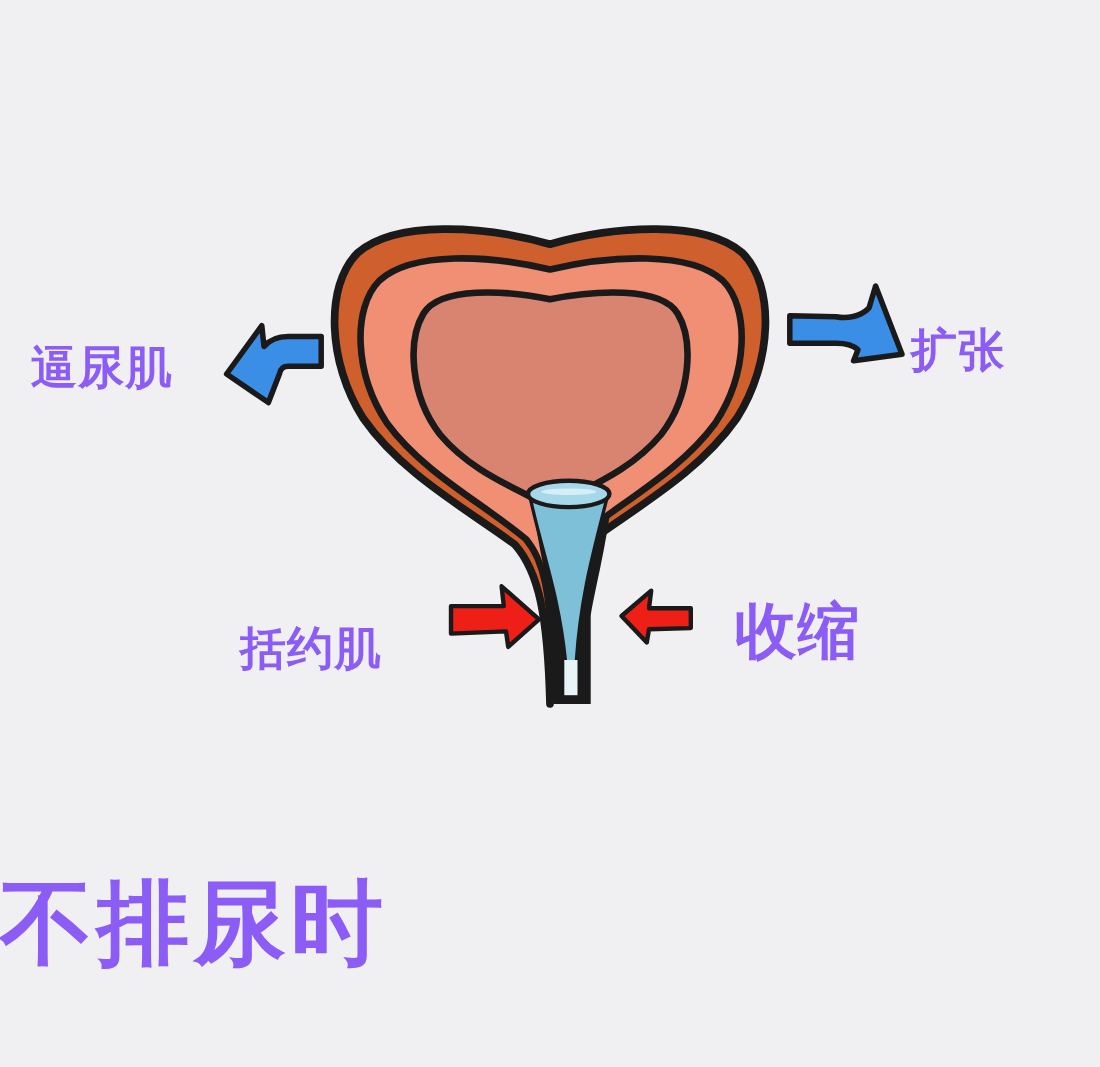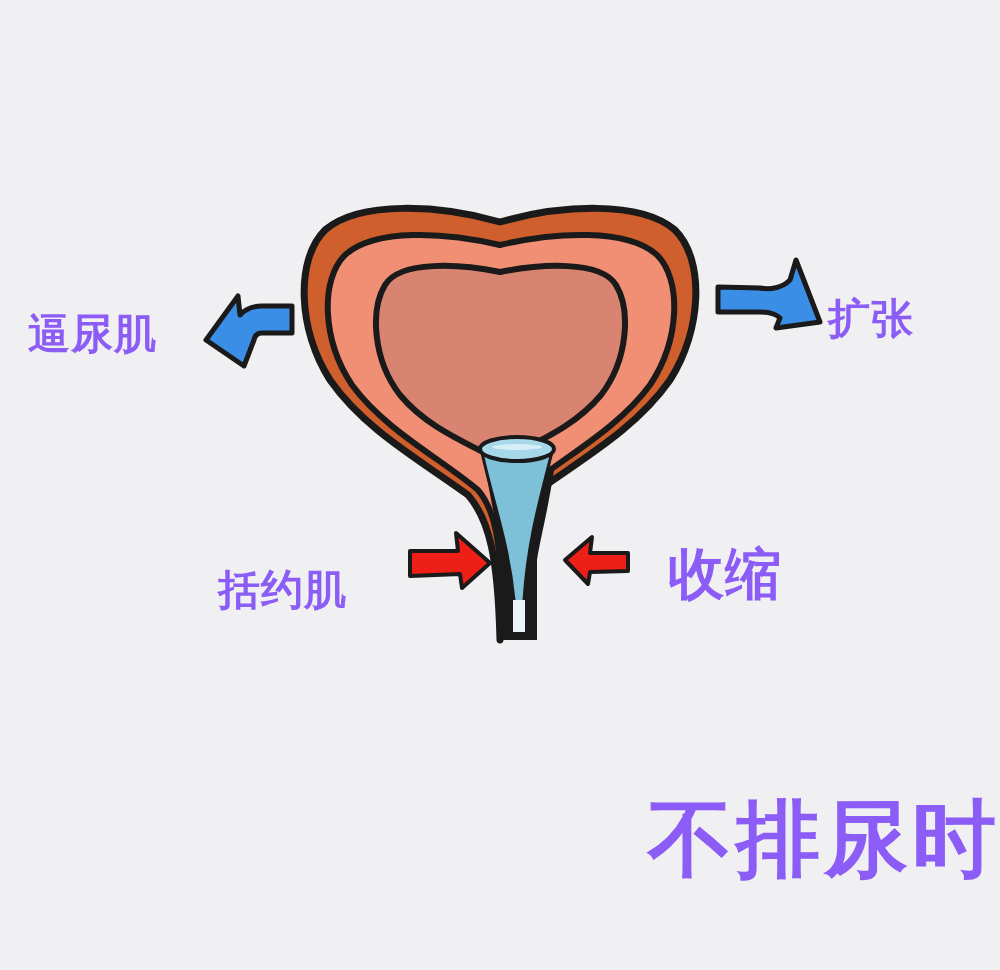--- a/index.html
+++ b/index.html
@@ -9,21 +9,21 @@
   }
   .diagram { position:absolute; left:0; top:0; width:1000px; height:970px; }
   .label {
     position:absolute; color:#8b5cf6; font-weight:bold; white-space:nowrap;
     font-family: Liberation Mono, monospace;
   }
   .lbl-detrusor { left:28px; top:306px; font-size:42px; letter-spacing:1px; }
   .lbl-expand   { left:828px; top:291px; font-size:42px; letter-spacing:1px; }
   .lbl-sphincter{ left:218px; top:537px; font-size:42px; letter-spacing:1px;margin-top:25px; }
   .lbl-contract { left:668px; top:537px; font-size:56px; letter-spacing:1px; }
-  .title { left:0; width:1000px; text-align:right; top:783px; font-size:84px; letter-spacing:4px; }
+  .title { left:0; width:1000px; text-align:left; top:783px; font-size:84px; letter-spacing:4px; }
 </style>
 </head>
 <body>
 
 <svg class="diagram" viewBox="0 0 1000 970" xmlns="http://www.w3.org/2000/svg">
 
   <path d="M500 222 C 440 205, 360 200, 325 230 C 295 260, 298 330, 330 380 C 365 430, 420 460, 468 495 C 490 520, 498 560, 500 640
            C 502 560, 510 520, 532 495 C 580 460, 635 430, 670 380 C 702 330, 705 260, 675 230 C 640 200, 560 205, 500 222 Z" fill="#cf5f2c" stroke="#1a1a1a" stroke-width="7" stroke-linejoin="round"></path>
 
   <path d="M500 245 C 445 232, 375 228, 345 255 C 320 280, 322 340, 352 385 C 385 430, 440 458, 478 490 C 495 510, 500 540, 502 600

